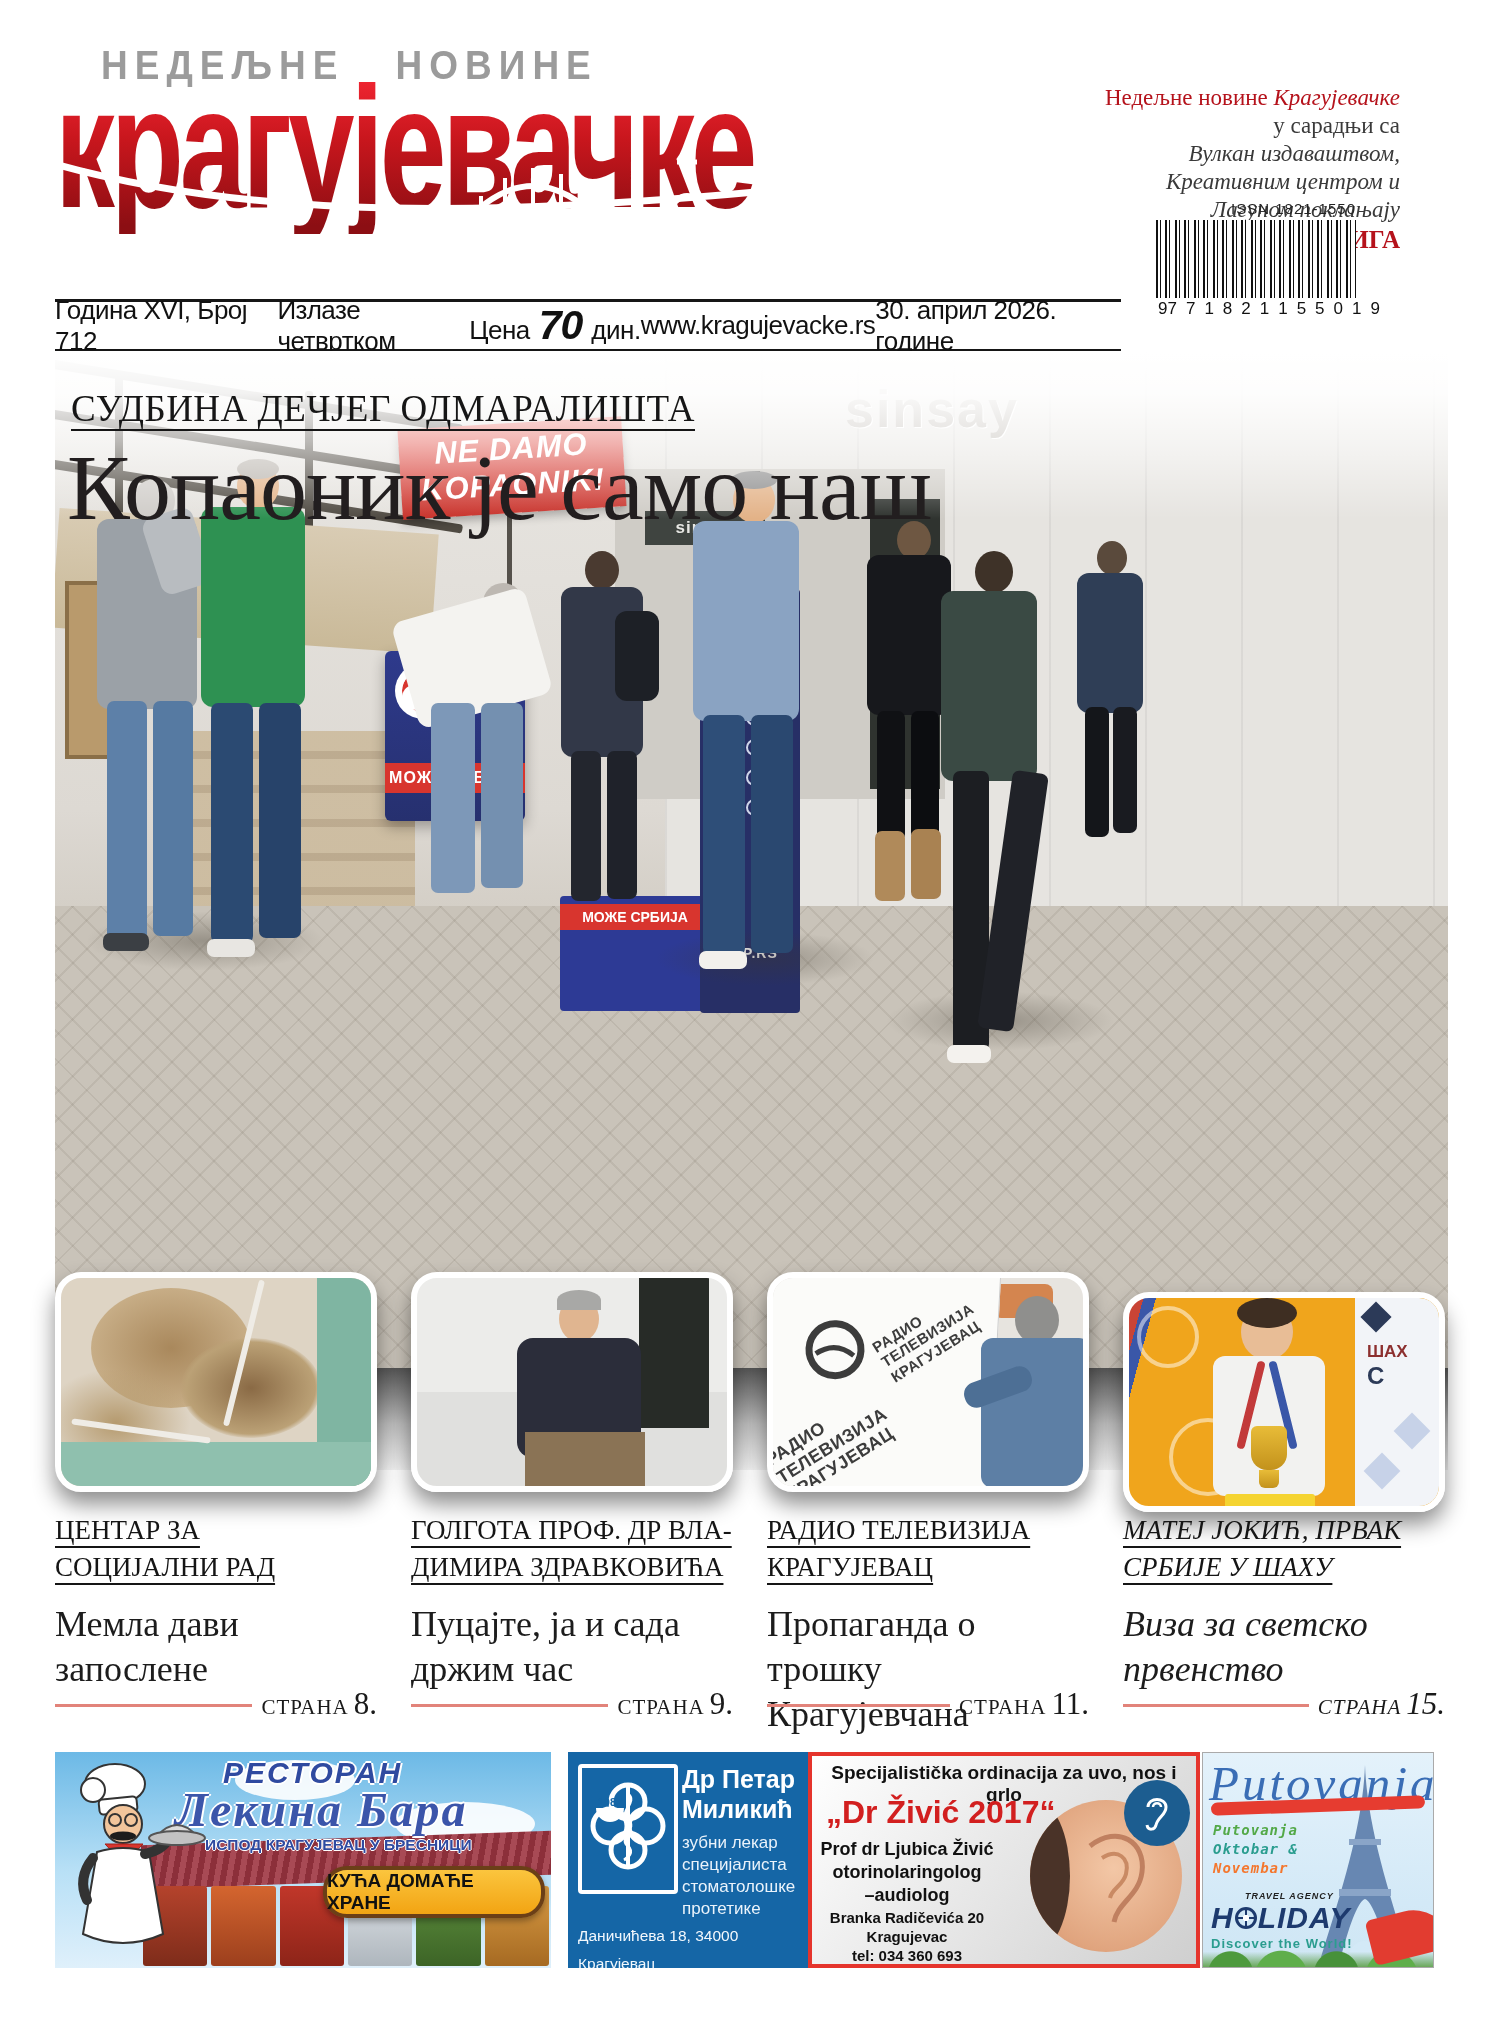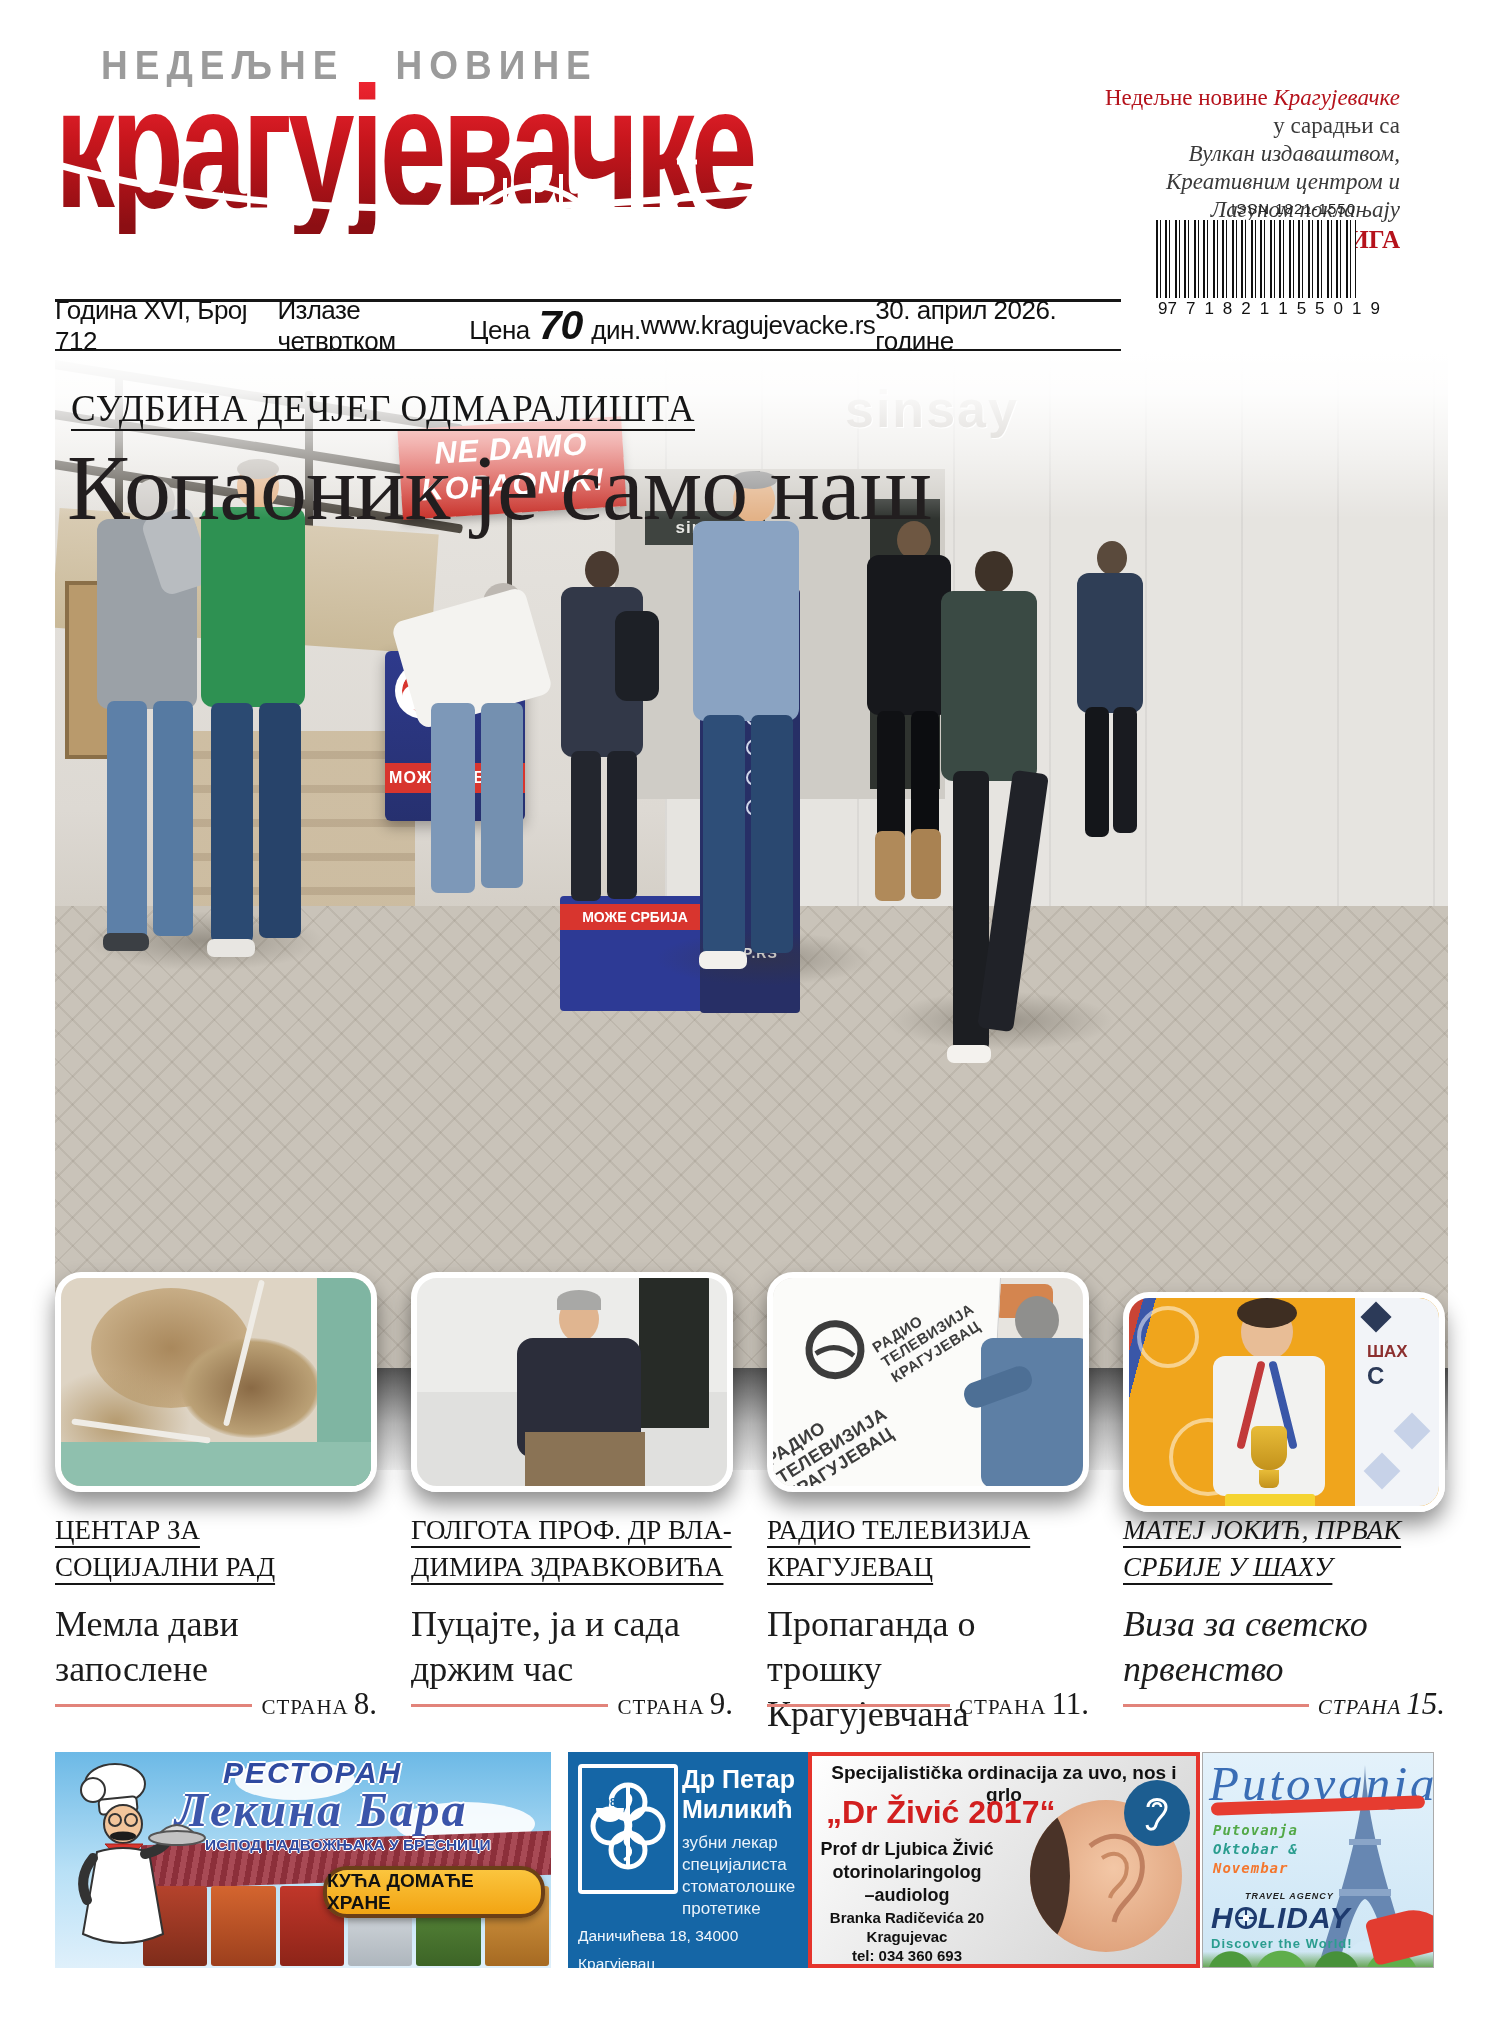--- a/index.html
+++ b/index.html
@@ -492,21 +492,21 @@
     <div class="food">
       <div style="background:linear-gradient(#b5432c,#7e2c1a);"></div>
       <div style="background:linear-gradient(#d4652f,#9c3f1d);"></div>
       <div style="background:linear-gradient(#c1372a,#8d2418);"></div>
       <div style="background:linear-gradient(#e0e4e8,#aeb6bd);"></div>
       <div style="background:linear-gradient(#5f8f3e,#3c6426);"></div>
       <div style="background:linear-gradient(#d89b44,#a66a22);"></div>
     </div>
     <div class="ad1-kicker">РЕСТОРАН</div>
     <div class="ad1-name">Лекина Бара</div>
-    <div class="ad1-sub">ИСПОД НАДВОЖЊАКА У БРЕСНИЦИ</div>
+    <div class="ad1-sub">ИСПОД КРАГУЈЕВАЦ У БРЕСНИЦИ</div>
     <div class="ad1-banner">КУЋА ДОМАЋЕ ХРАНЕ</div>
     <svg width="150" height="210" style="position:absolute;left:2px;top:6px;" viewBox="0 0 150 210">
       <ellipse cx="58" cy="26" rx="30" ry="20" fill="#fff" stroke="#333" stroke-width="2"></ellipse>
       <circle cx="36" cy="32" r="12" fill="#fff" stroke="#333" stroke-width="2"></circle>
       <rect x="42" y="40" width="38" height="15" rx="4" fill="#fff" stroke="#333" stroke-width="2" transform="rotate(-6 61 47)"></rect>
       <circle cx="66" cy="66" r="19" fill="#f2c59b" stroke="#333" stroke-width="2"></circle>
       <circle cx="58" cy="62" r="6" fill="none" stroke="#333" stroke-width="2"></circle>
       <circle cx="74" cy="62" r="6" fill="none" stroke="#333" stroke-width="2"></circle>
       <ellipse cx="66" cy="78" rx="13" ry="4.5" fill="#1c1c1c"></ellipse>
       <path d="M48,86 L86,86 L67,106 Z" fill="#d8352e" stroke="#a32017" stroke-width="1"></path>

